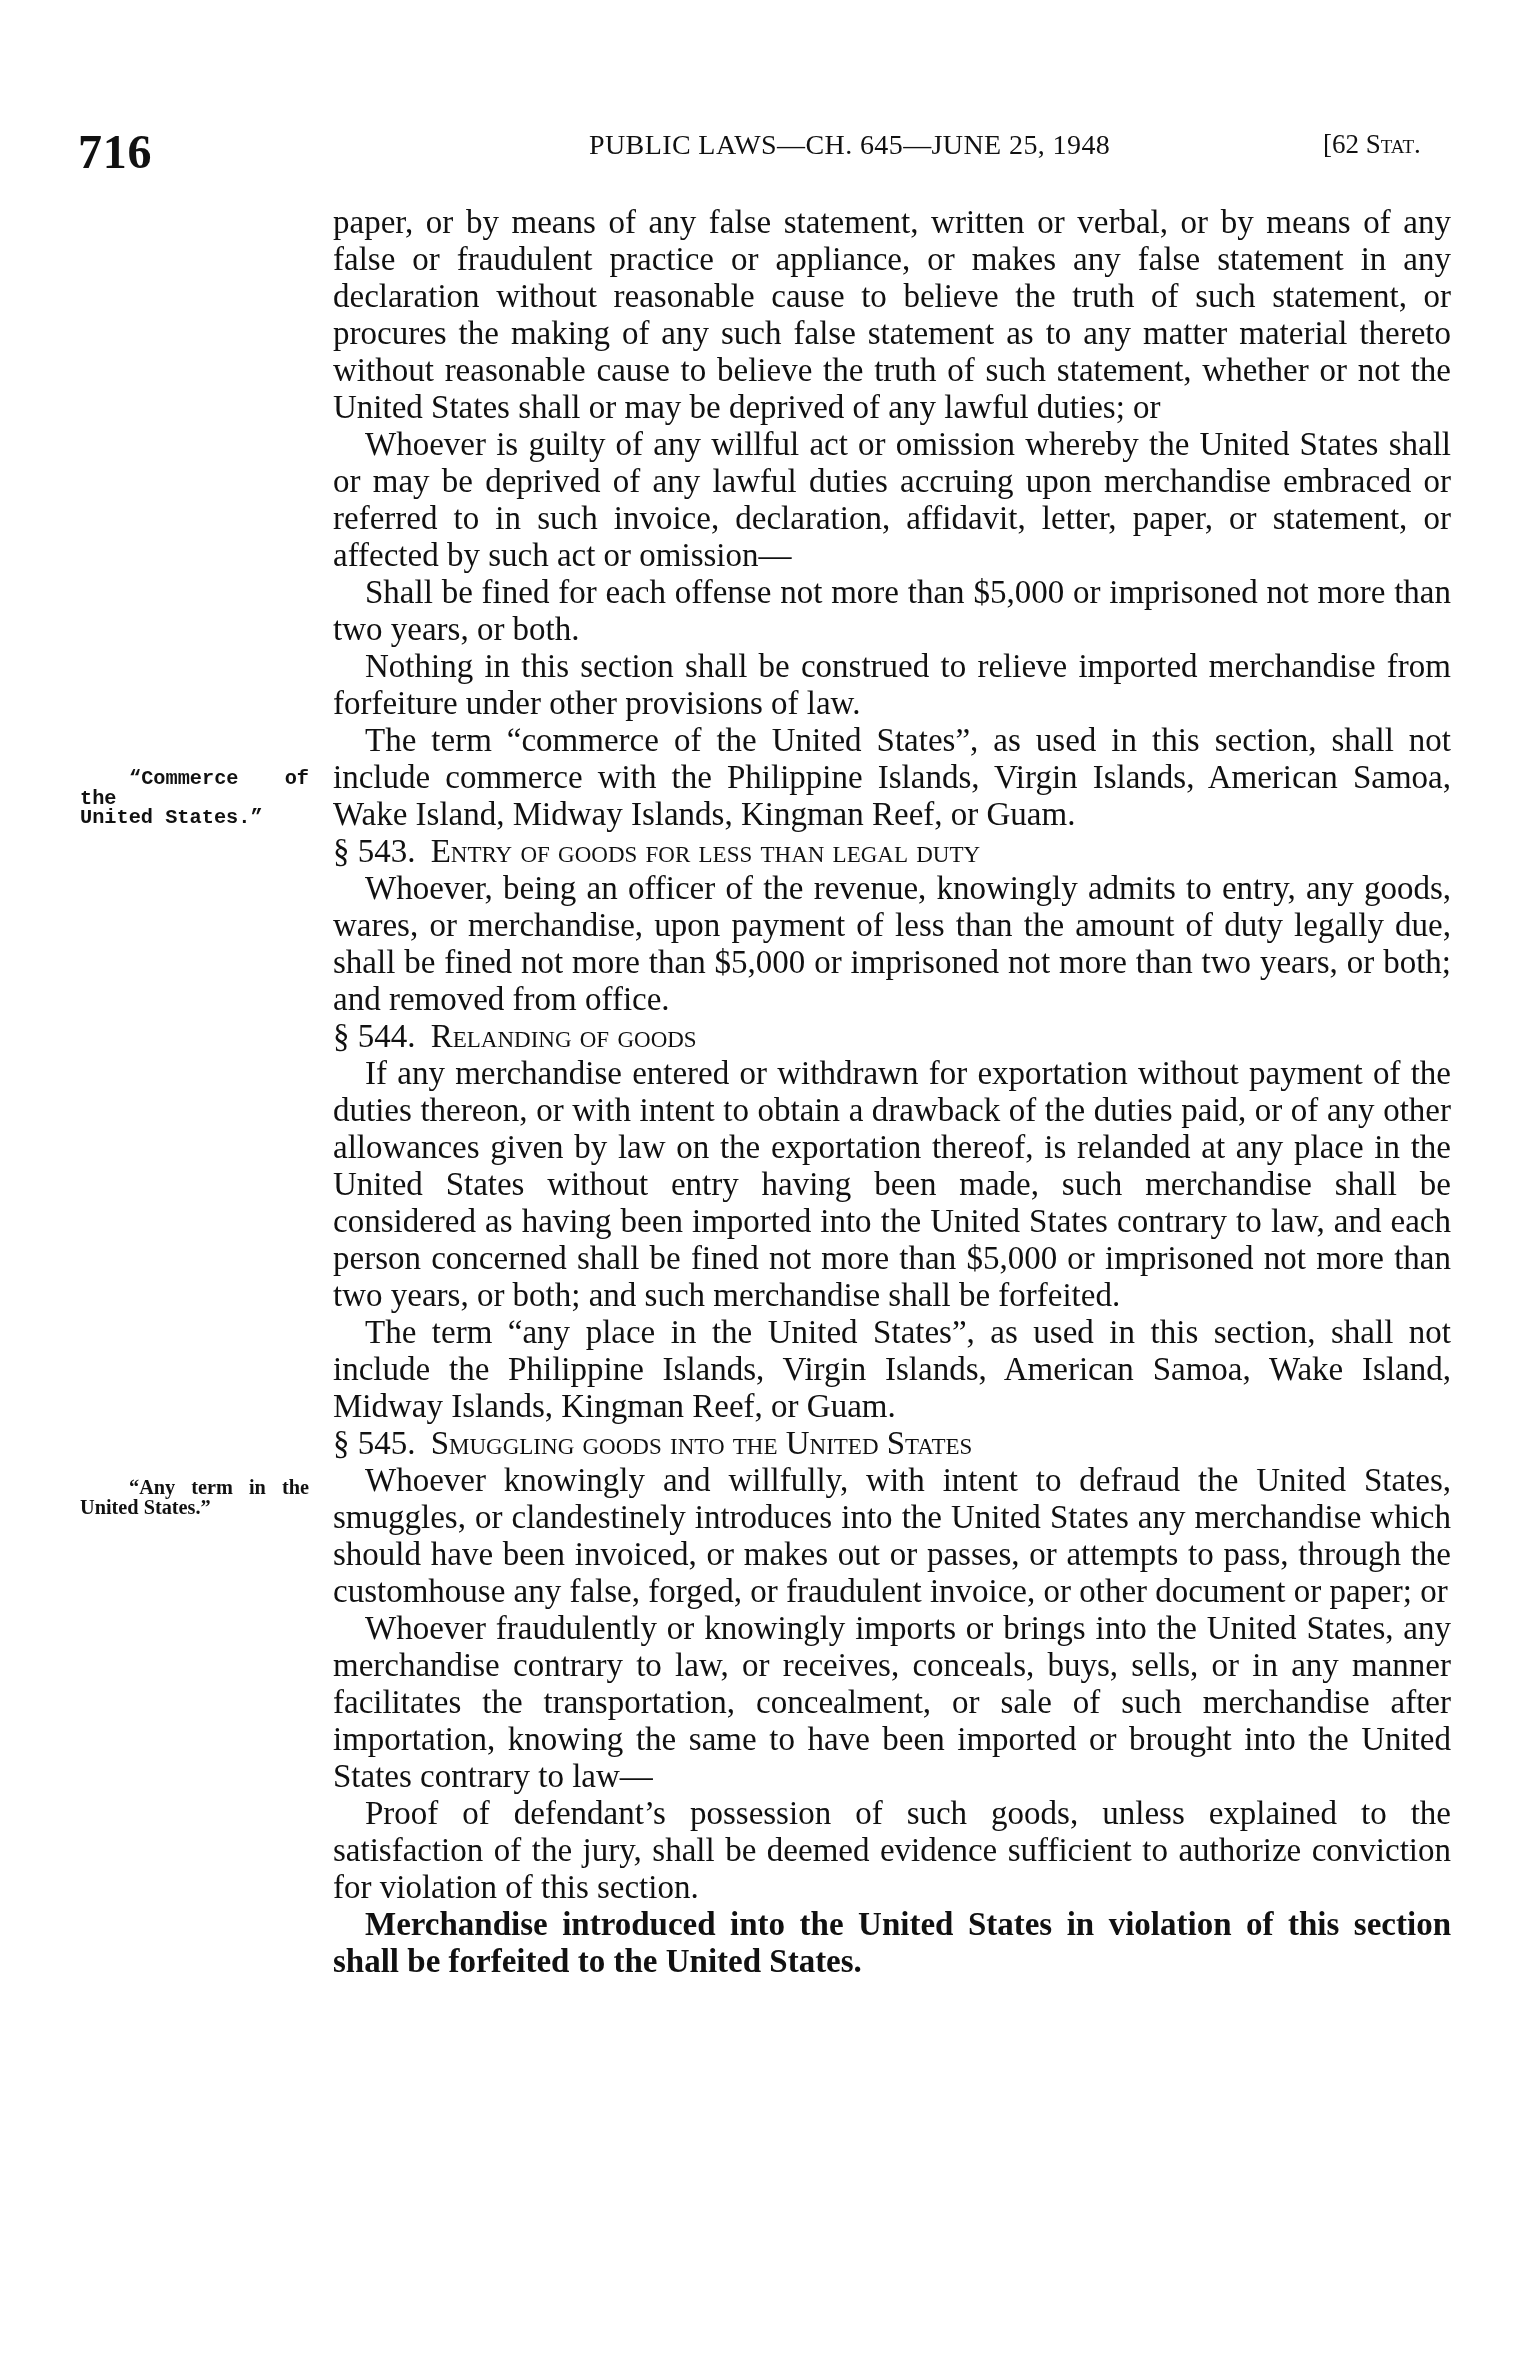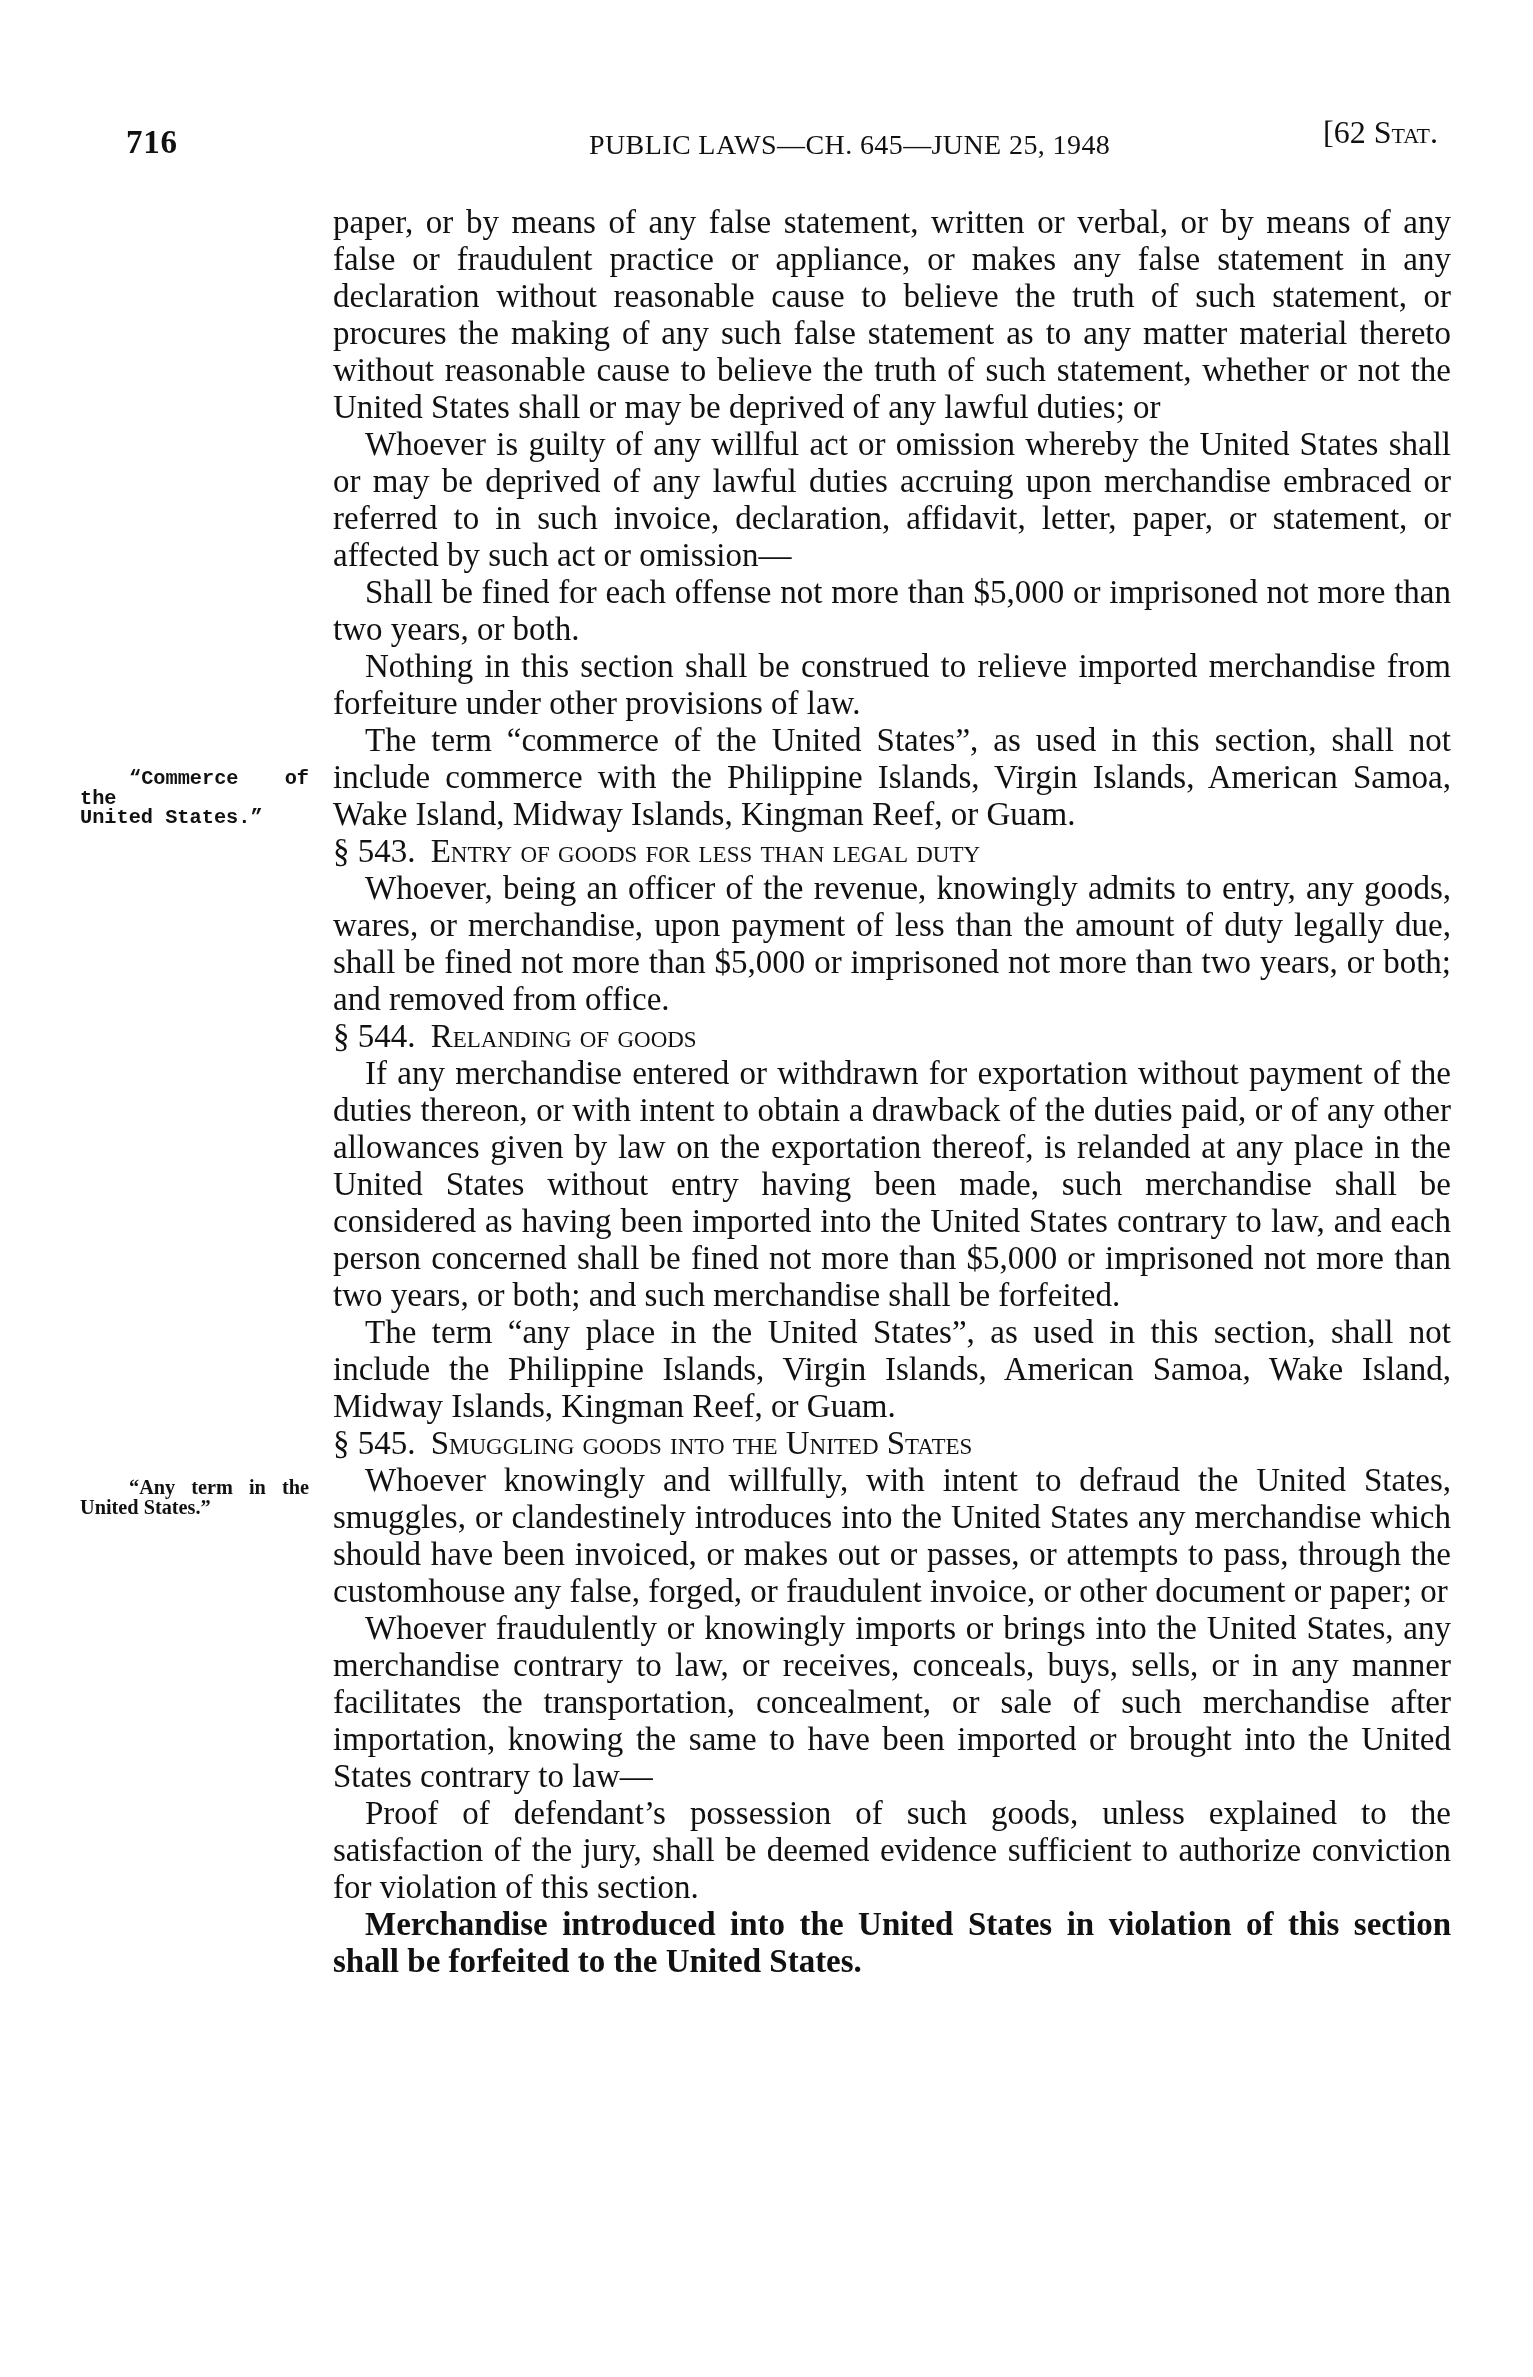--- a/index.html
+++ b/index.html
@@ -3,29 +3,29 @@
 <meta charset="utf-8">
 <style>
   html, body { margin: 0; padding: 0; background: #ffffff; }
   body {
     width: 1534px; height: 2377px; position: relative; overflow: hidden;
     color: #111111;
     font-family: "Liberation Serif", "DejaVu Serif", serif;
   }
   .page-number {
     position: absolute; left: 78px; top: 124px;
-    font-size: 33px; font-weight: bold; letter-spacing: 0.8px; margin-left: 48px;
+    font-size: 48px; font-weight: bold; letter-spacing: 0.8px;
   }
   .running-head {
     position: absolute; left: 589px; top: 129px;
     font-size: 28px; letter-spacing: 0.4px;
   }
   .stat-ref {
-    position: absolute; left: 1323px; top: 114px;
-    font-size: 32px;
+    position: absolute; left: 1323px; top: 129px;
+    font-size: 27px;
   }
   .stat-ref .sc { font-variant: small-caps; }
   .body-col {
     position: absolute; left: 333px; width: 1118px; top: 188px;
     font-size: 33px; line-height: 37px;
     text-align: justify; hyphens: manual;
   }
   .body-col p { margin: 0; text-indent: 32px; }
   .body-col p.cont { text-indent: 0; margin-top: 16px; }
   .section-head { margin: 8.5px 0 0 0; text-indent: 0 !important; text-align: left !important; }

